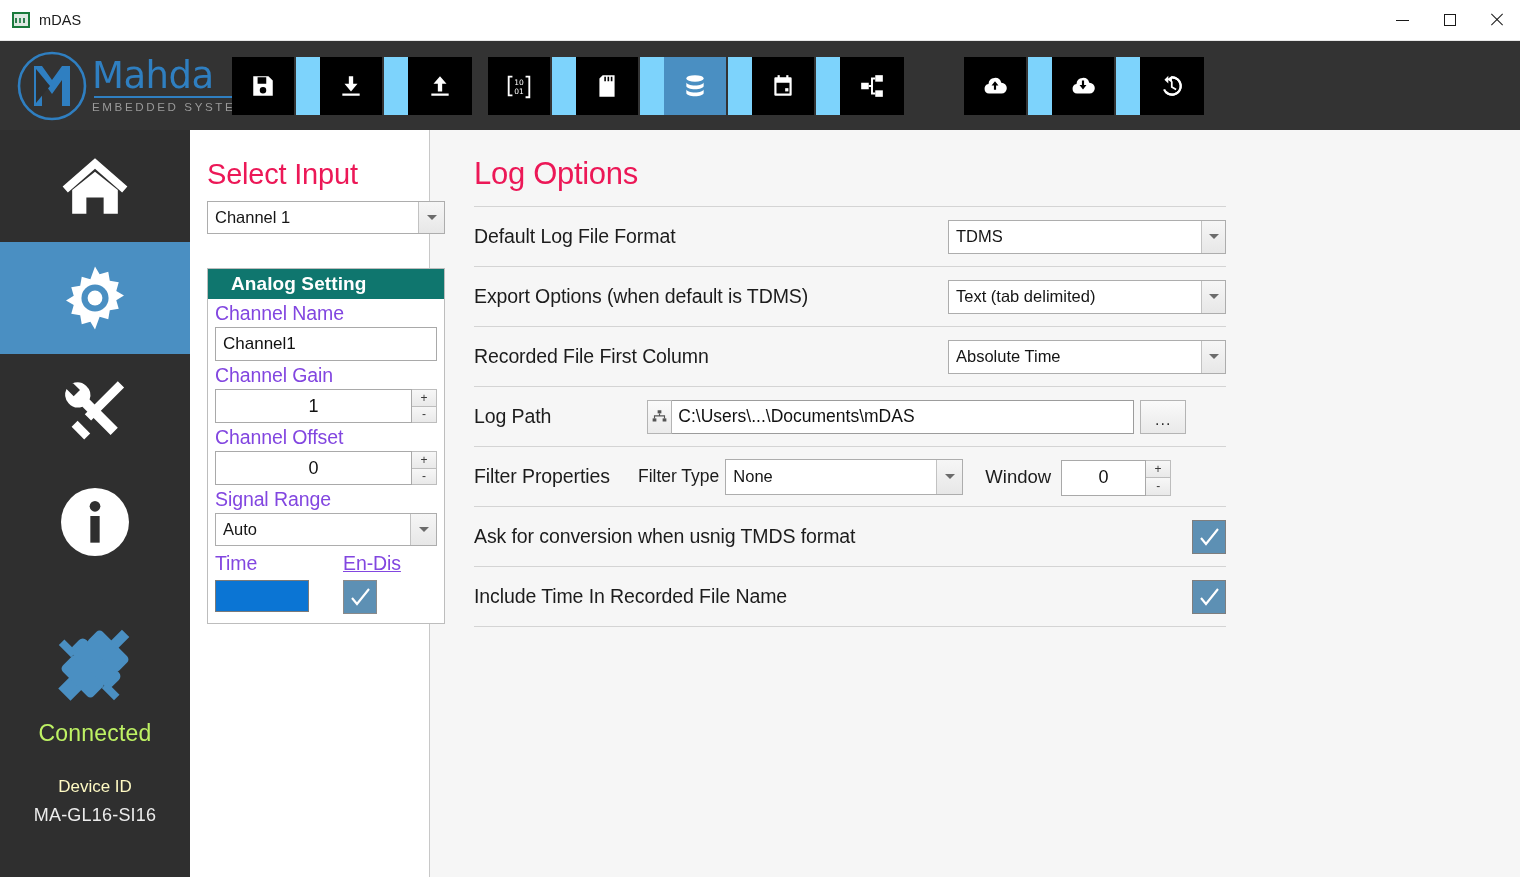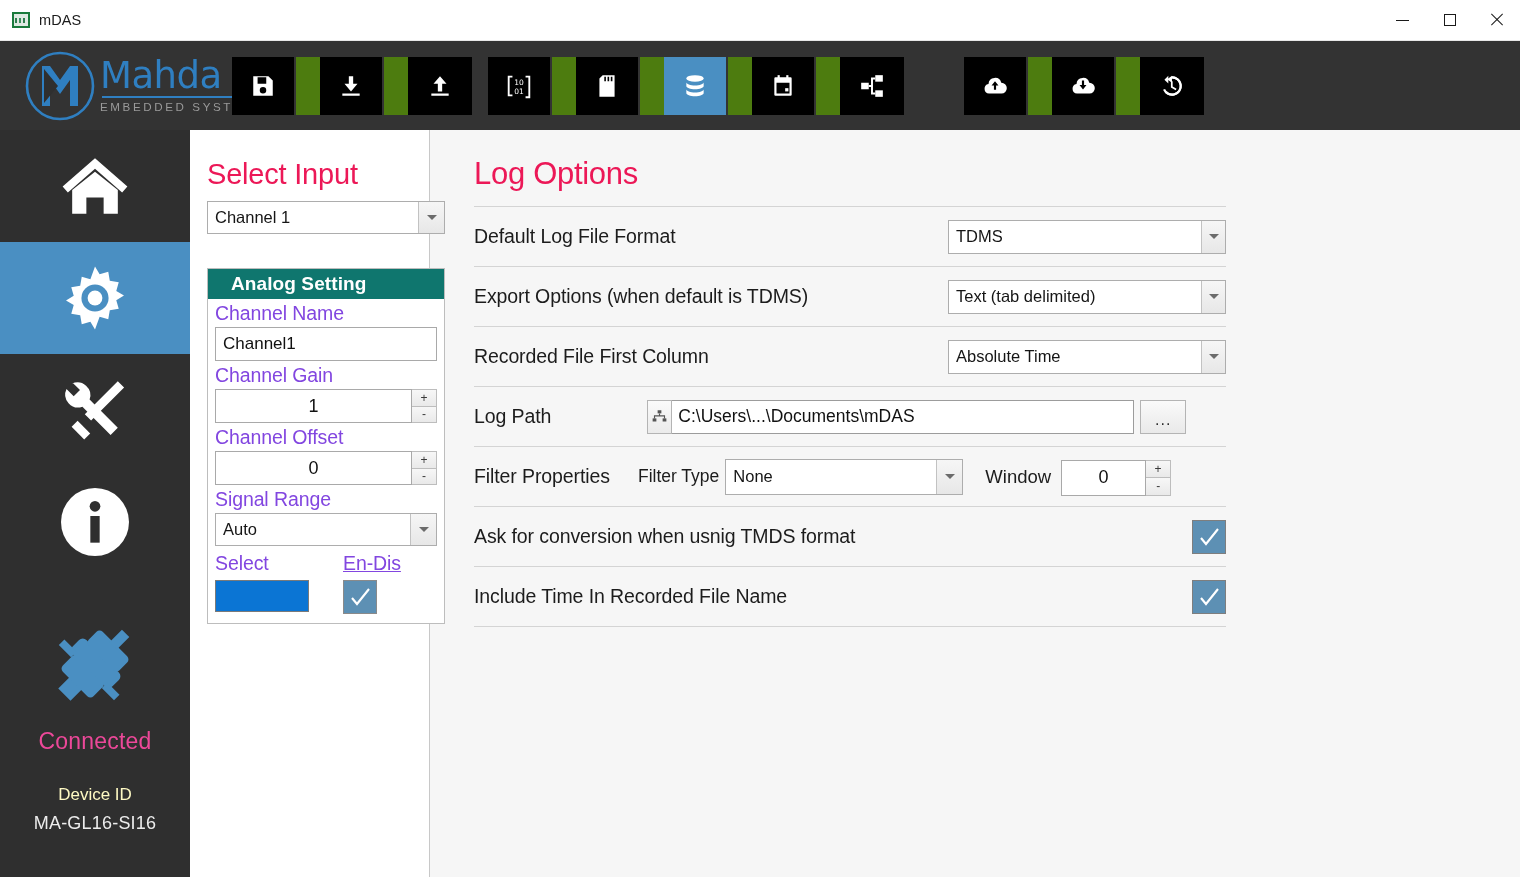--- a/index.html
+++ b/index.html
@@ -45,29 +45,29 @@
     background: currentColor;
   }
   .wb-close::before { transform: rotate(45deg); }
   .wb-close::after  { transform: rotate(-45deg); }
 
   
   .toolbar {
     height: 89px; width: 1520px; background: #333333;
     display: flex; align-items: center; position: relative;
   }
-  .logo { width: 220px; height: 89px; display: flex; align-items: center; padding-left: 24px; flex: none; }
+  .logo { width: 220px; height: 89px; display: flex; align-items: center; padding-left: 16px; flex: none; }
   .logo-mark { width: 72px; height: 72px; position: relative; flex: none; }
   .logo-txt { margin-left: 4px; }
   .logo-name { font-size: 37px; color: #2f7fc1; line-height: .98; letter-spacing: -.5px;
                font-family: "DejaVu Sans", sans-serif; font-weight: 400; }
   .logo-rule { height: 2px; background: #2f7fc1; margin: 2px 0 2px 2px; width: 170px; }
   .logo-sub { font-size: 11.6px; color: #9a9a9a; letter-spacing: 2.6px; }
 
-  .tgroup { display: flex; height: 58px; background: #4d7c0f; gap: 24px; }
+  .tgroup { display: flex; height: 58px; background: #7dd3fc; gap: 24px; }
   .tgroup.g1 { margin-left: 12px; }
   .tgroup.g2 { margin-left: 16px; }
   .tgroup.g3 { margin-left: 60px; }
   .tbtn {
     width: 64px; height: 58px; display: flex; align-items: center; justify-content: center;
     background: #000; color: #fff; border-right: 2px solid #333;
   }
   .tbtn:last-child { border-right: none; }
   .tbtn.active { background: #4a8fc2; }
   .tbtn svg { display: block; }
@@ -81,21 +81,21 @@
     display: flex; flex-direction: column; align-items: center;
     position: relative;
   }
   .sbitem {
     width: 190px; height: 112px; display: flex; align-items: center; justify-content: center;
     color: #ffffff;
   }
   .sbitem.active { background: #4a8fc2; }
   .status-wrap { margin-top: 34px; display: flex; flex-direction: column; align-items: center; width: 190px; }
   .plug-icon { color: #4a8fc2; }
-  .status-text { font-size: 23px; color: #ec4899; margin-top: 8px; letter-spacing: .2px; }
+  .status-text { font-size: 23px; color: #bef264; margin-top: 0; letter-spacing: .2px; }
   .devid-label { font-size: 17px; color: #fef9c3; margin-top: 30px; }
   .devid-value { font-size: 18px; color: #ececec; margin-top: 8px; letter-spacing: .2px; }
 
   
   .leftcol { width: 240px; background: #fff; flex: none; border-right: 1px solid #c8c8c8;
              padding: 28px 0 0 17px; position: relative; }
   .sel-input-title { font-size: 29px; color: #ec1857; letter-spacing: -.2px; }
 
   .combo {
     position: relative; background: #fff; border: 1px solid #adadad;
@@ -389,21 +389,21 @@
 
         <div class="flabel">Signal Range</div>
         <div class="combo" style="margin-top:2px">
           <span>Auto</span>
           <span class="arrow">
               <i class="chev"></i>
             </span>
         </div>
 
         <div class="cerow">
-          <div class="c1 flabel">Select</div>
+          <div class="c1 flabel">Time</div>
           <div class="c2 flabel">En-Dis</div>
         </div>
         <div class="cerow">
           <div class="c1">
             <div class="swatch"></div>
           </div>
           <div class="c2">
             <div class="chkbox">
               <svg width="24" height="24" viewBox="0 0 24 24">
                 <path d="M4 13l5 6L21 4" stroke="#fff" stroke-width="2.1" fill="none"></path>

